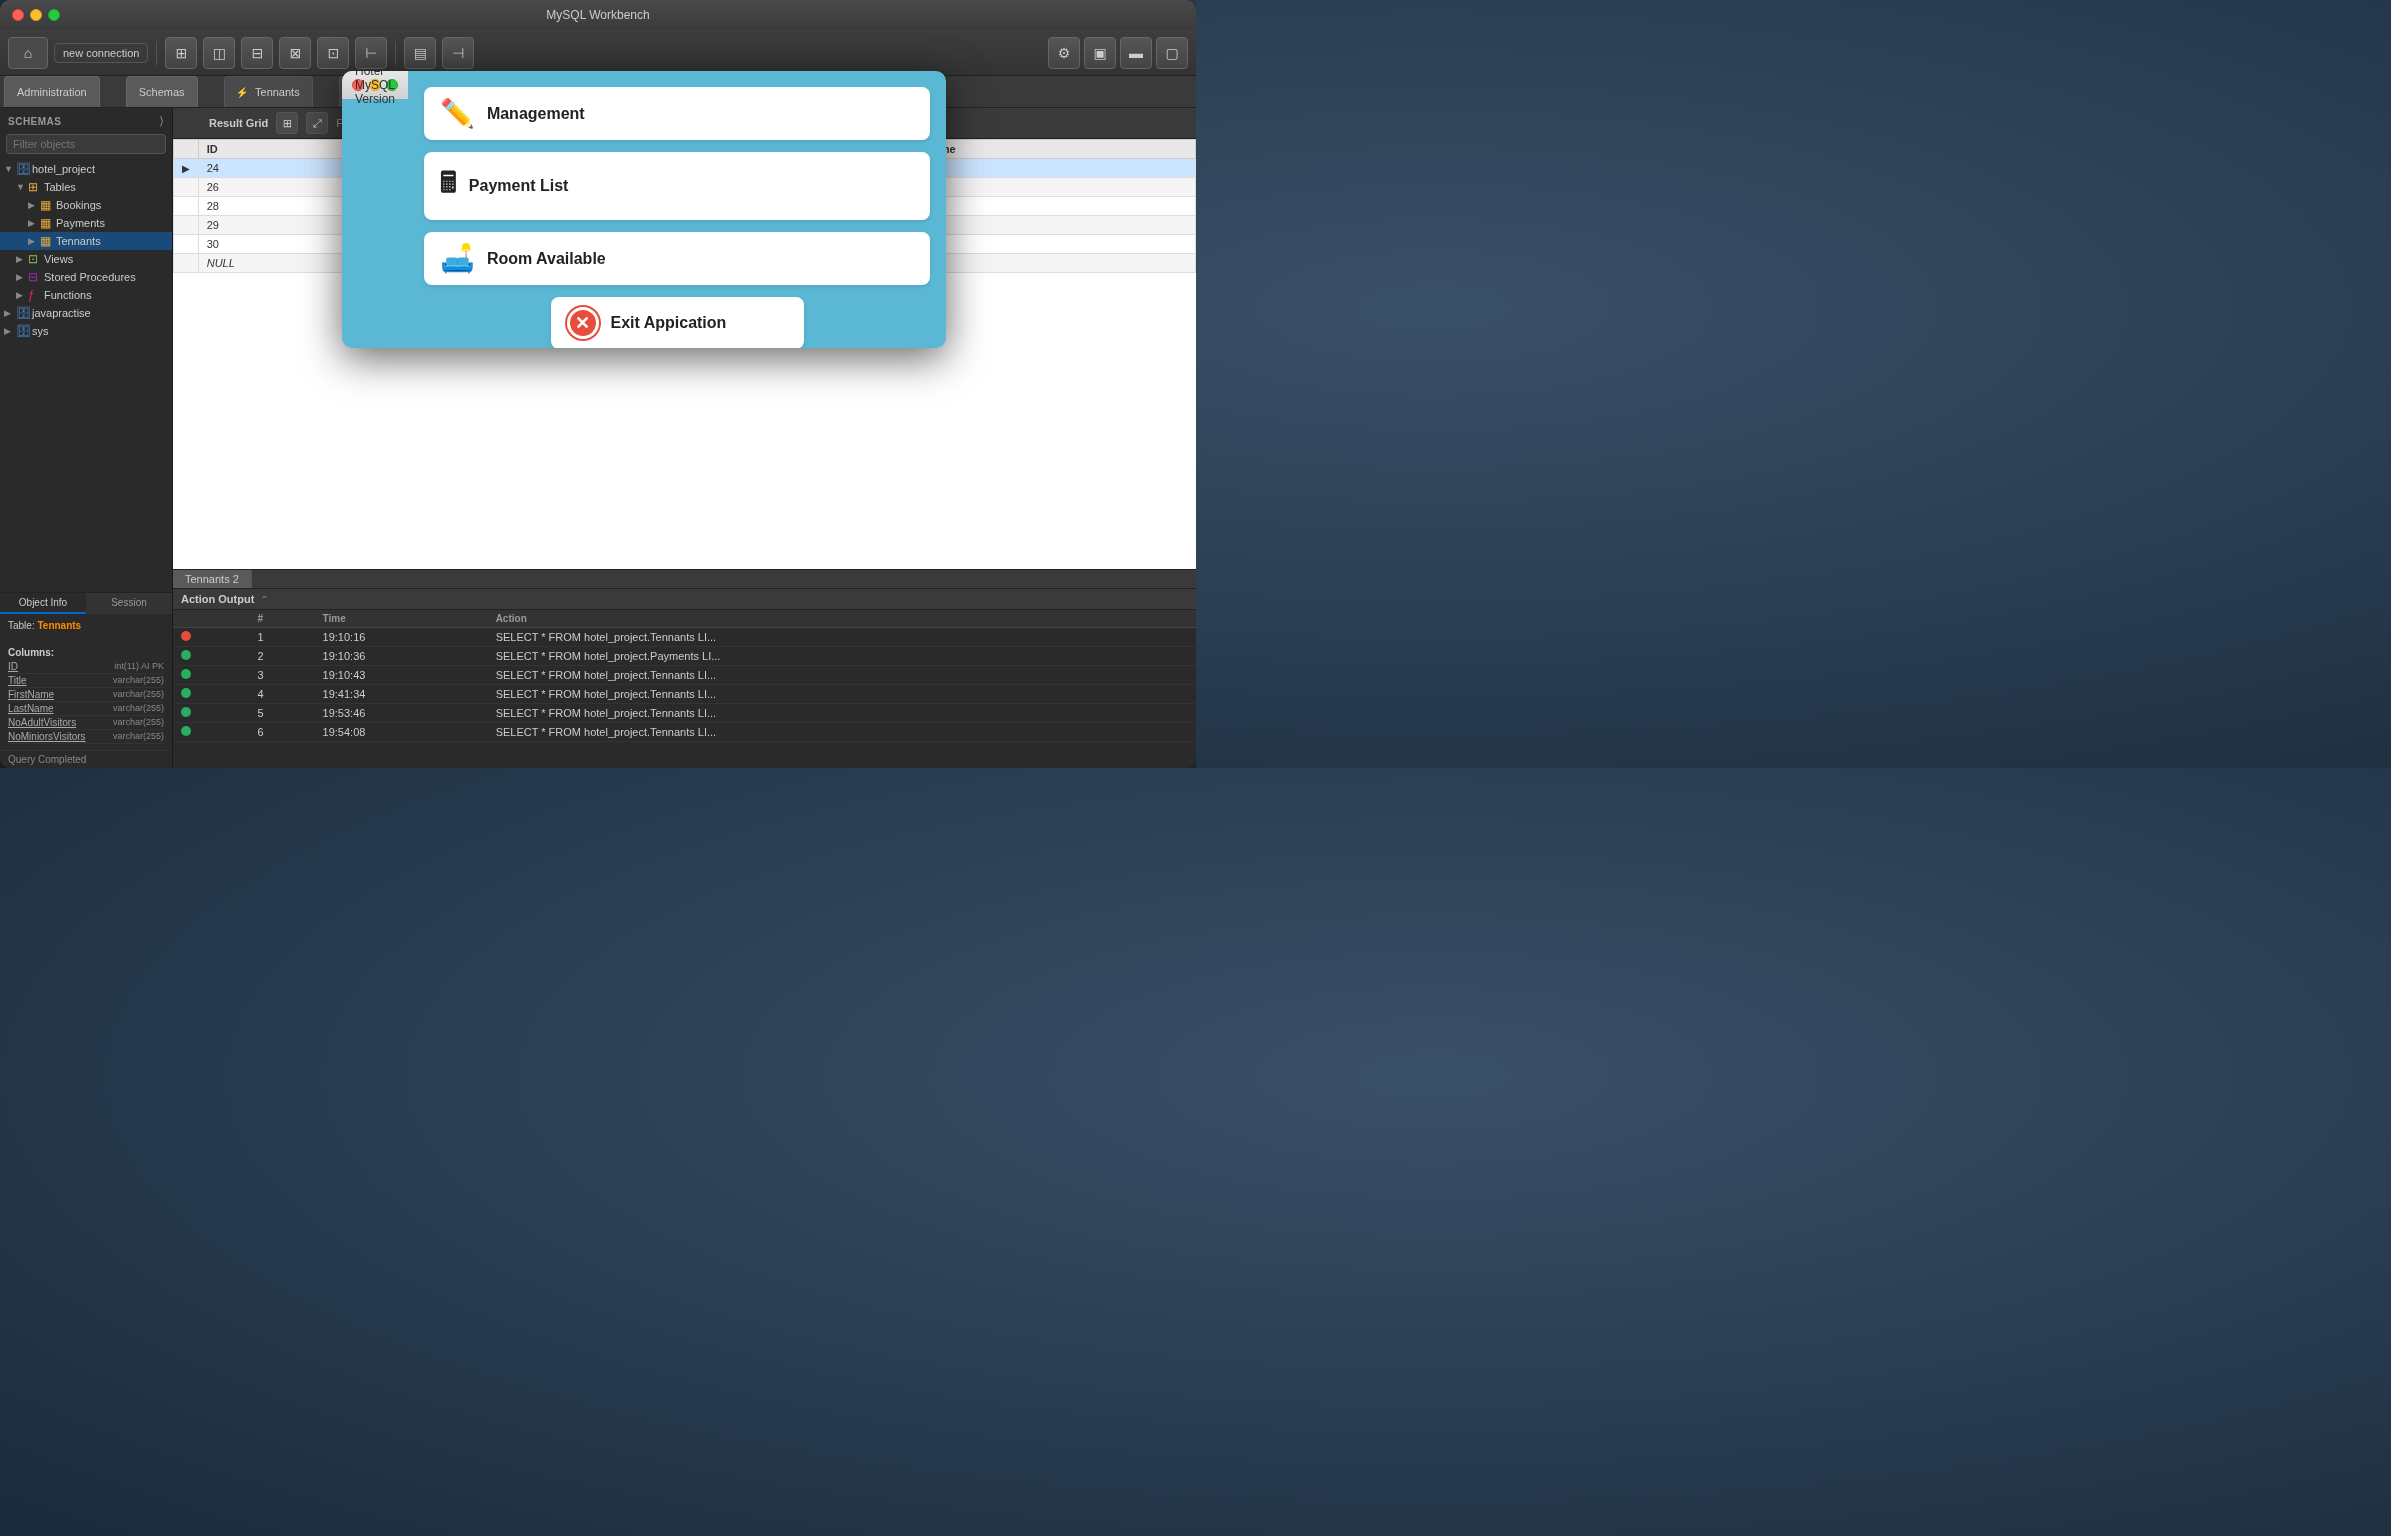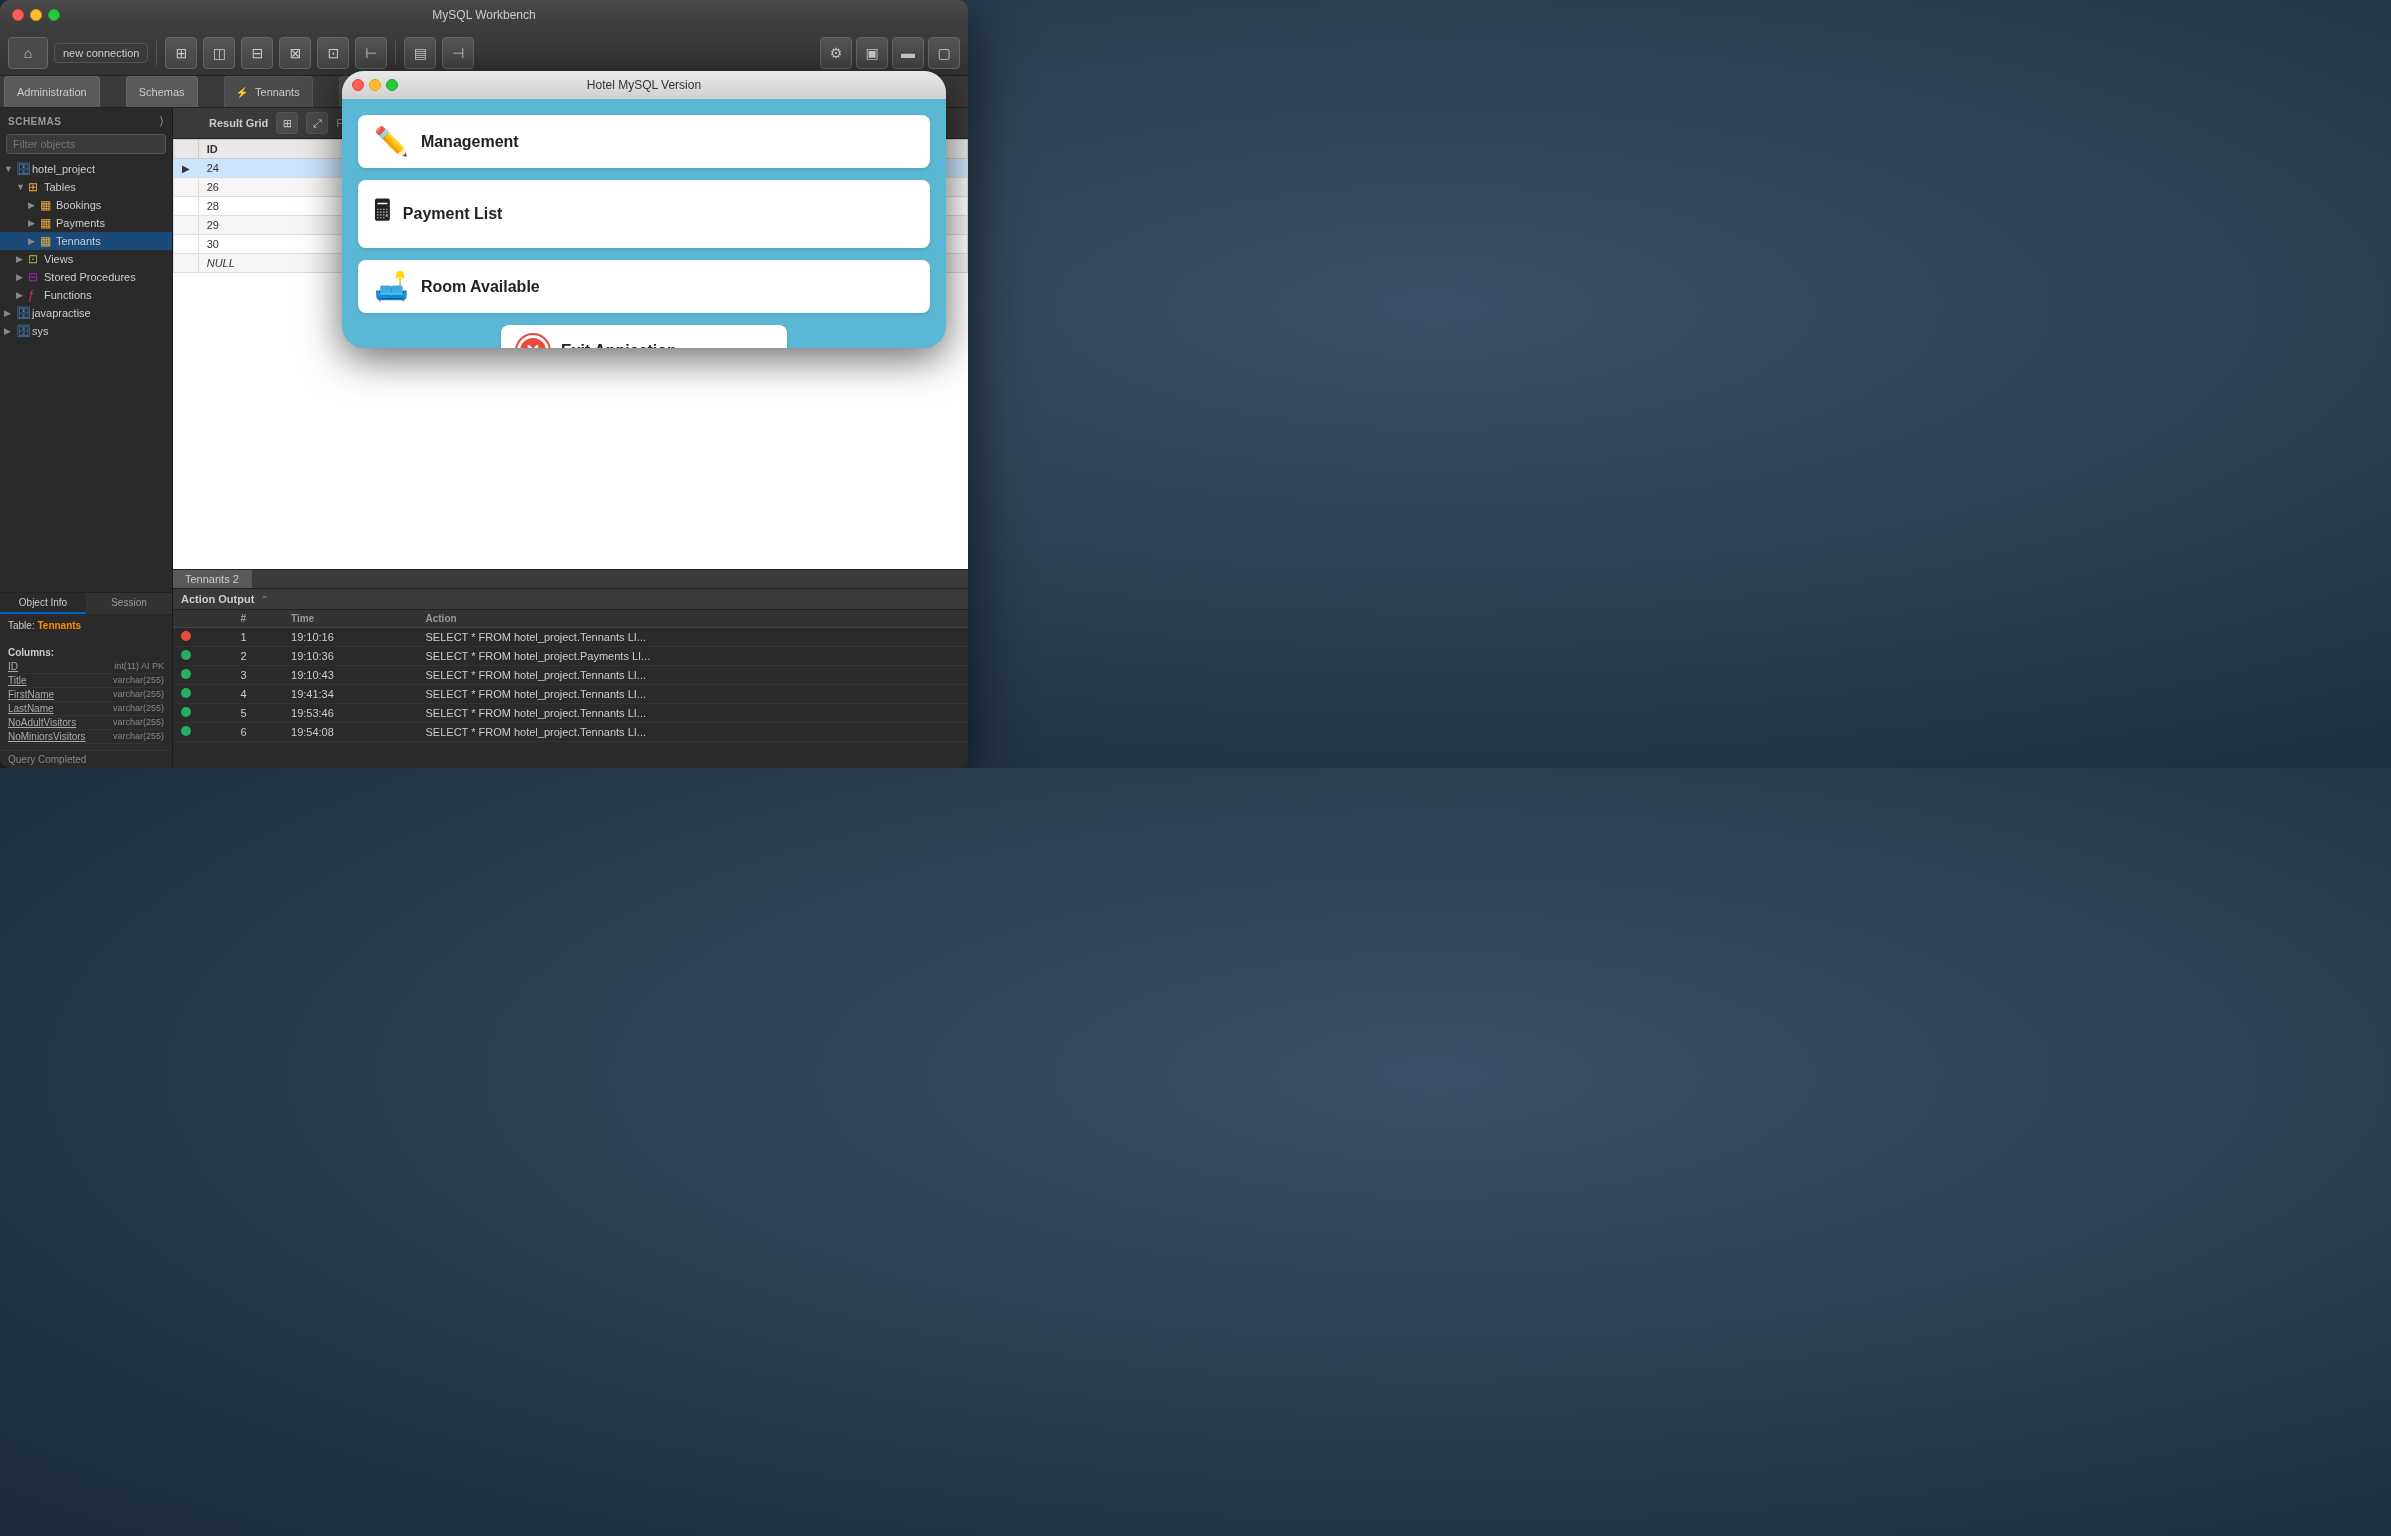--- a/index.html
+++ b/index.html
@@ -8,21 +8,21 @@
       font-family: -apple-system, BlinkMacSystemFont, 'Helvetica Neue', Arial, sans-serif;
       font-size: 12px;
       width: 1196px;
       height: 768px;
       overflow: hidden;
       background-image: radial-gradient(ellipse at 60% 40%, #3a5068 0%, #1a2a3a 100%);
     }
 
     
     .main-window {
-      width: 968px;
+      width: 1196px;
       height: 768px;
       background: #2d2d2d;
       border-radius: 10px;
       overflow: hidden;
       display: flex;
       flex-direction: column;
       box-shadow: 0 20px 59px rgba(0,0,0,0.7);
     }
 
     
@@ -382,25 +382,24 @@
     .status-ok { background: #27ae60; }
 
     
     .overlay-window {
       position: absolute;
       top: 71px;
       left: 342px;
       width: 604px;
       height: 277px;
       background: #5bb8d4;
-      border-radius: 22px;
+      border-radius: 10px;
       box-shadow: 0 10px 40px rgba(0,0,0,0.6);
       overflow: hidden;
       display: flex;
-      flex-direction: column;
     }
     .overlay-title-bar {
       background: linear-gradient(180deg, #e8e8e8 0%, #d0d0d0 100%);
       height: 28px;
       display: flex;
       align-items: center;
       padding: 0 10px;
       position: relative;
       flex-shrink: 0;
     }

